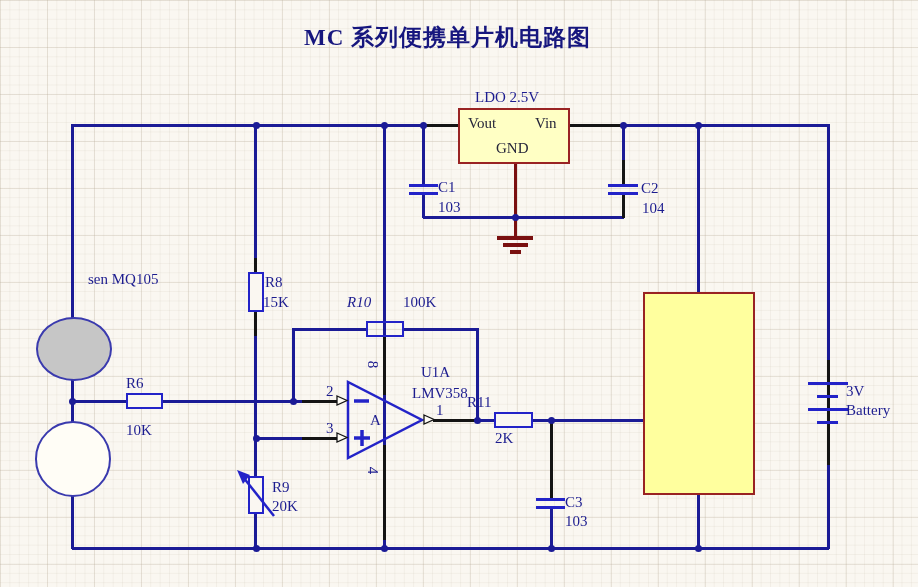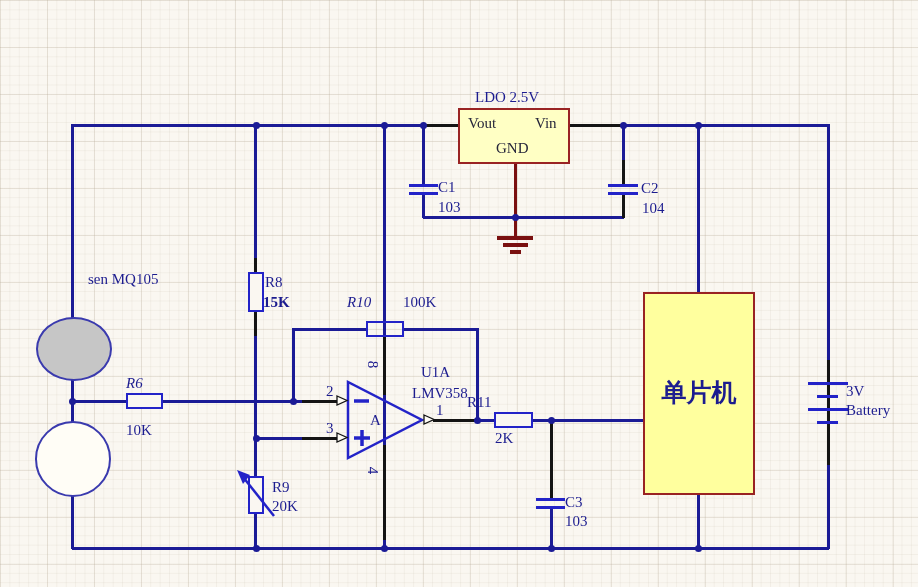--- a/index.html
+++ b/index.html
@@ -151,53 +151,53 @@
     <polygon points="337,396 347,400.5 337,405" fill="#fffdf6" stroke="#141414" stroke-width="1.3"></polygon>
     <polygon points="337,433 347,437.5 337,442" fill="#fffdf6" stroke="#141414" stroke-width="1.3"></polygon>
     <polygon points="424,415 434,419.5 424,424" fill="#fffdf6" stroke="#141414" stroke-width="1.3"></polygon>
     <line x1="497" y1="238" x2="533" y2="238" stroke="#7a1010" stroke-width="4"></line>
     <line x1="503" y1="245" x2="528" y2="245" stroke="#7a1010" stroke-width="4"></line>
     <line x1="510" y1="252" x2="521" y2="252" stroke="#7a1010" stroke-width="4"></line>
     <line x1="274" y1="516" x2="243" y2="477" stroke="#2323c8" stroke-width="2.5"></line>
     <polygon points="237,470 250,475 243,484" fill="#2323c8"></polygon>
   </svg>
 
+  <div id="title">MC 系列便携单片机电路图</div>
 
   <div class="lbl" style="left:88px;top:272px;">sen  MQ105</div>
 
   <div class="lbl" style="left:475px;top:90px;">LDO  2.5V</div>
   <div class="lbl dark" style="left:468px;top:116px;">Vout</div>
   <div class="lbl dark" style="left:535px;top:116px;">Vin</div>
   <div class="lbl dark" style="left:496px;top:141px;">GND</div>
 
   <div class="lbl" style="left:438px;top:180px;">C1</div>
   <div class="lbl" style="left:438px;top:200px;">103</div>
   <div class="lbl" style="left:641px;top:181px;">C2</div>
   <div class="lbl" style="left:642px;top:201px;text-align:center;">104</div>
   <div class="lbl" style="left:565px;top:495px;">C3</div>
   <div class="lbl" style="left:565px;top:514px;">103</div>
 
-  <div class="lbl" style="left:126px;top:376px;font-style:italic;">R6</div>
+  <div class="lbl" style="left:126px;top:376px;">R6</div>
   <div class="lbl" style="left:126px;top:423px;">10K</div>
   <div class="lbl" style="left:265px;top:275px;">R8</div>
-  <div class="lbl" style="left:263px;top:295px;font-weight:bold;">15K</div>
+  <div class="lbl" style="left:263px;top:295px;">15K</div>
   <div class="lbl" style="left:272px;top:480px;">R9</div>
   <div class="lbl" style="left:272px;top:499px;">20K</div>
   <div class="lbl" style="left:347px;top:295px;font-style:italic;">R10</div>
   <div class="lbl" style="left:403px;top:295px;">100K</div>
   <div class="lbl" style="left:467px;top:395px;">R11</div>
   <div class="lbl" style="left:495px;top:431px;">2K</div>
 
   <div class="lbl" style="left:421px;top:365px;">U1A</div>
   <div class="lbl" style="left:412px;top:386px;">LMV358</div>
   <div class="lbl" style="left:370px;top:413px;">A</div>
   <div class="lbl" style="left:326px;top:384px;">2</div>
   <div class="lbl" style="left:326px;top:421px;">3</div>
   <div class="lbl" style="left:436px;top:403px;">1</div>
   <div class="lbl rot" style="left:369px;top:357px;">8</div>
   <div class="lbl rot" style="left:369px;top:463px;">4</div>
 
-  <div id="mcu-label">单片机</div>
 
   <div class="lbl" style="left:846px;top:384px;">3V</div>
   <div class="lbl" style="left:846px;top:403px;">Battery</div>
 
 </div>
 
 </body></html>

